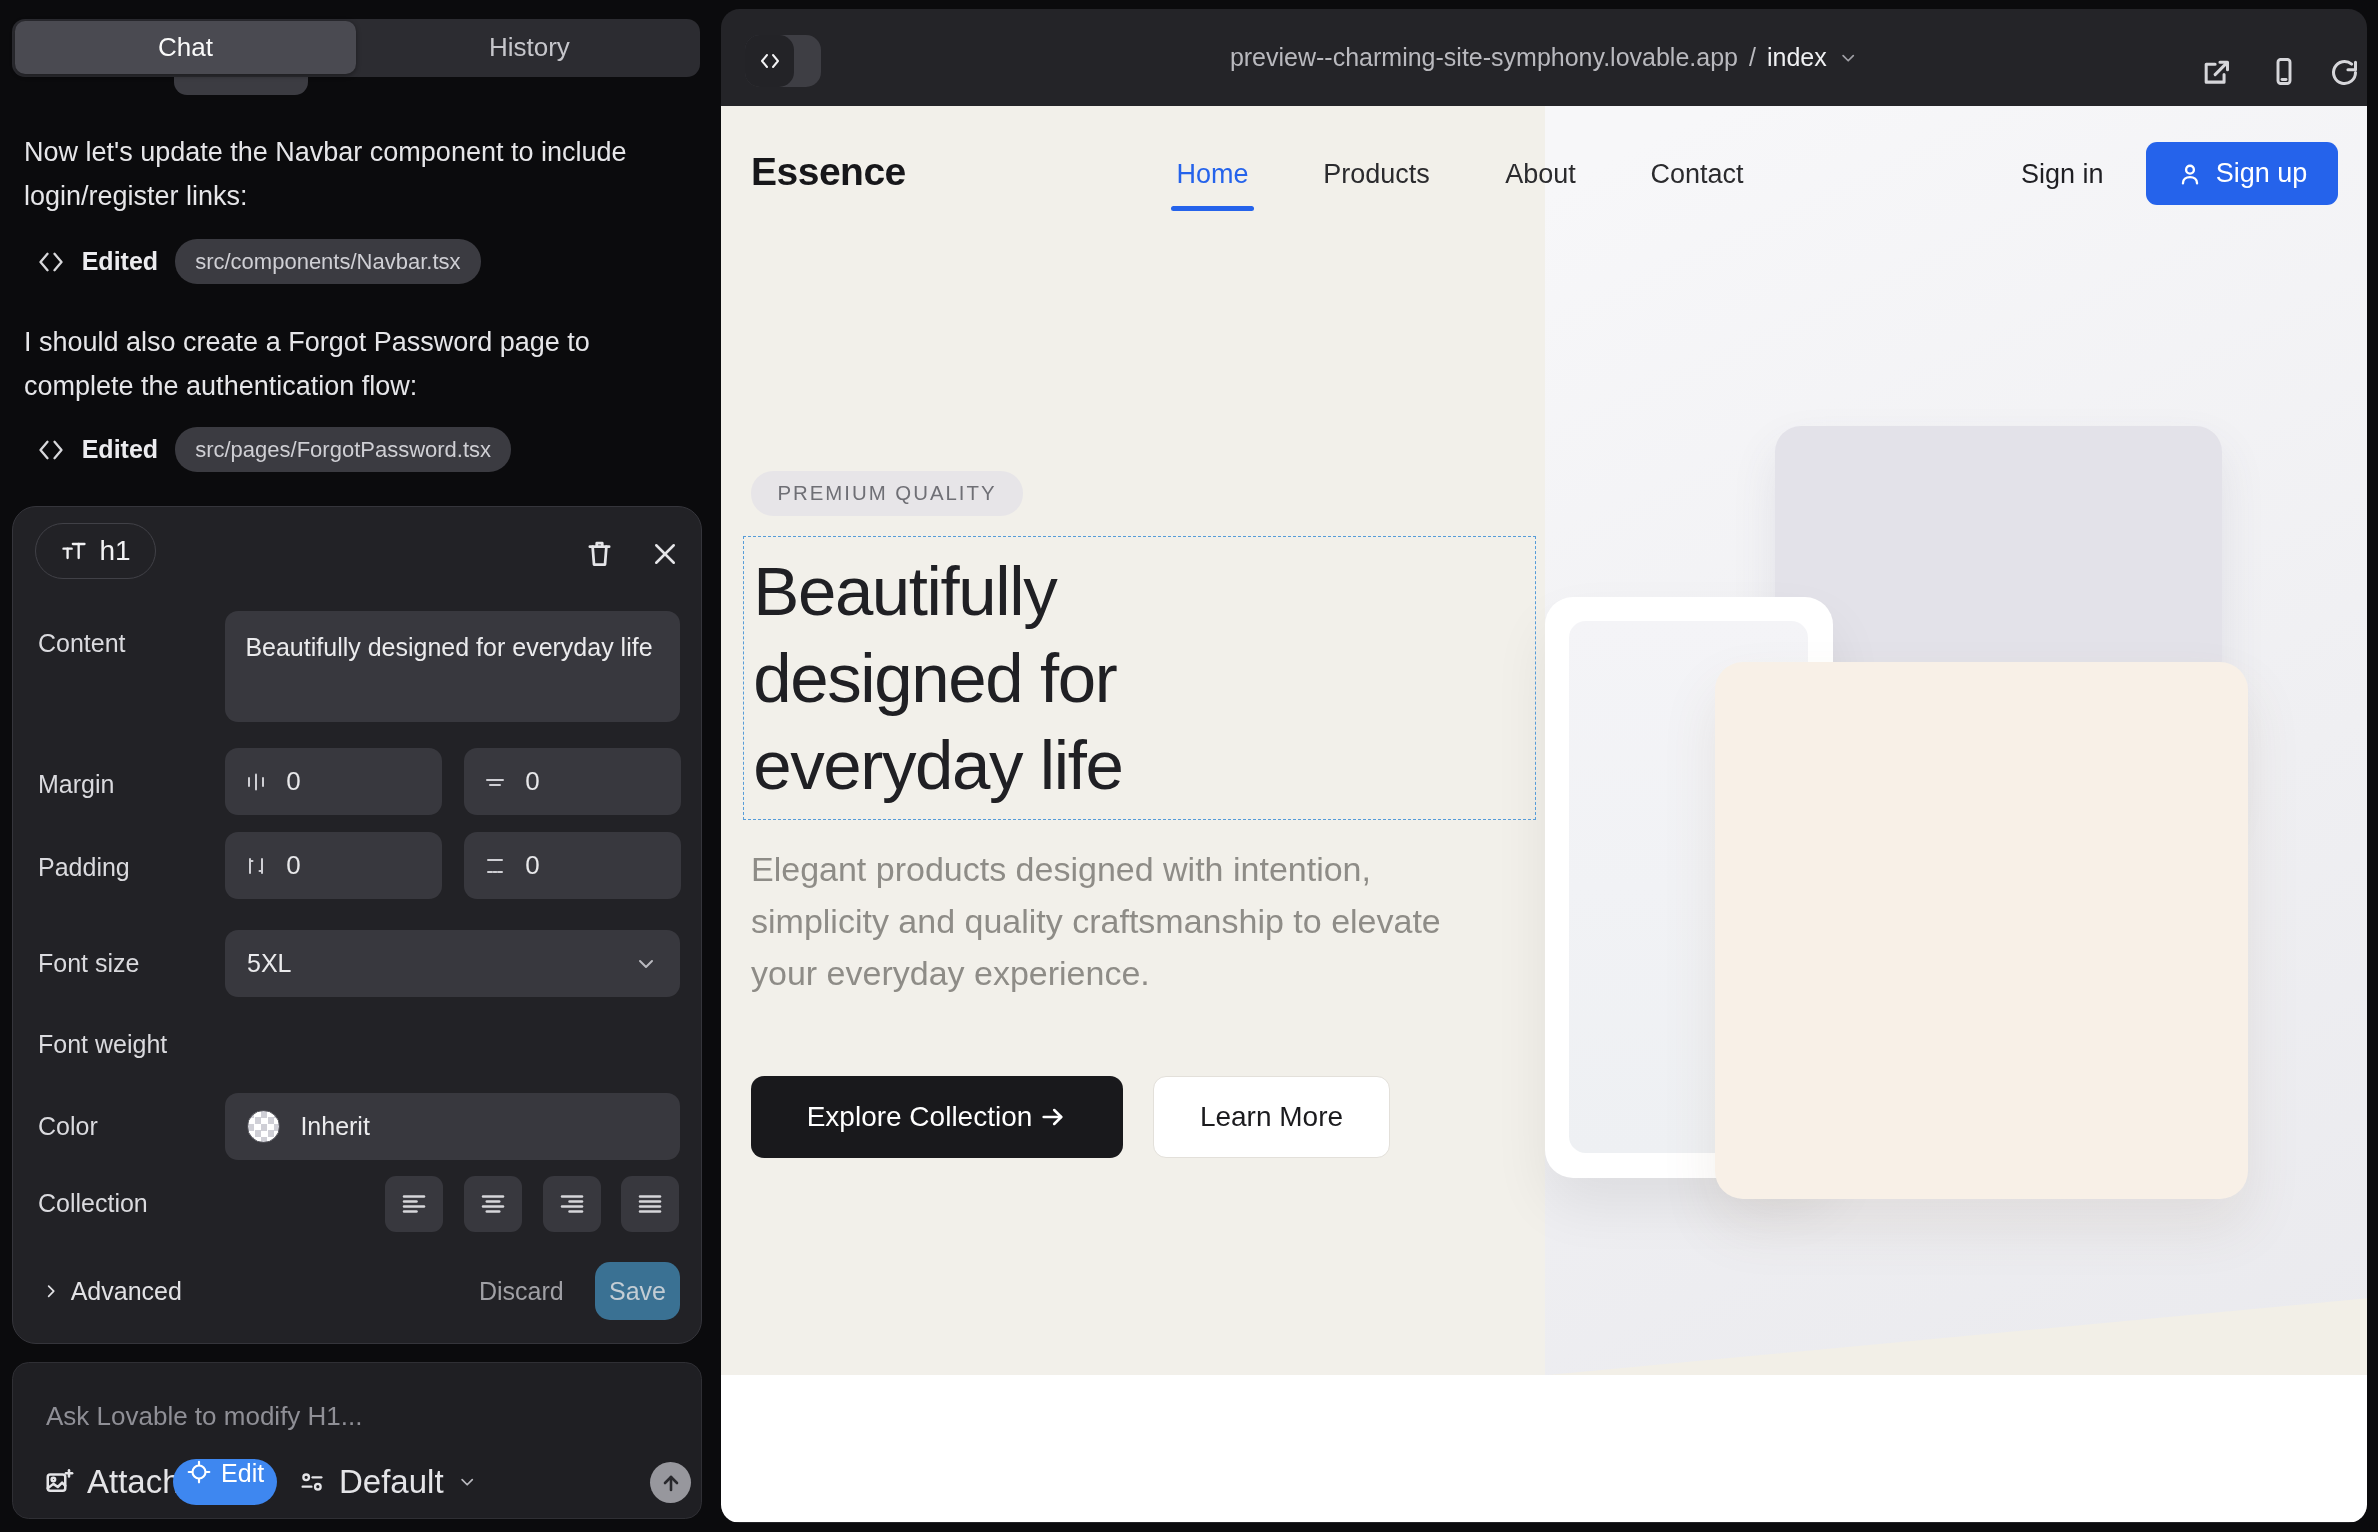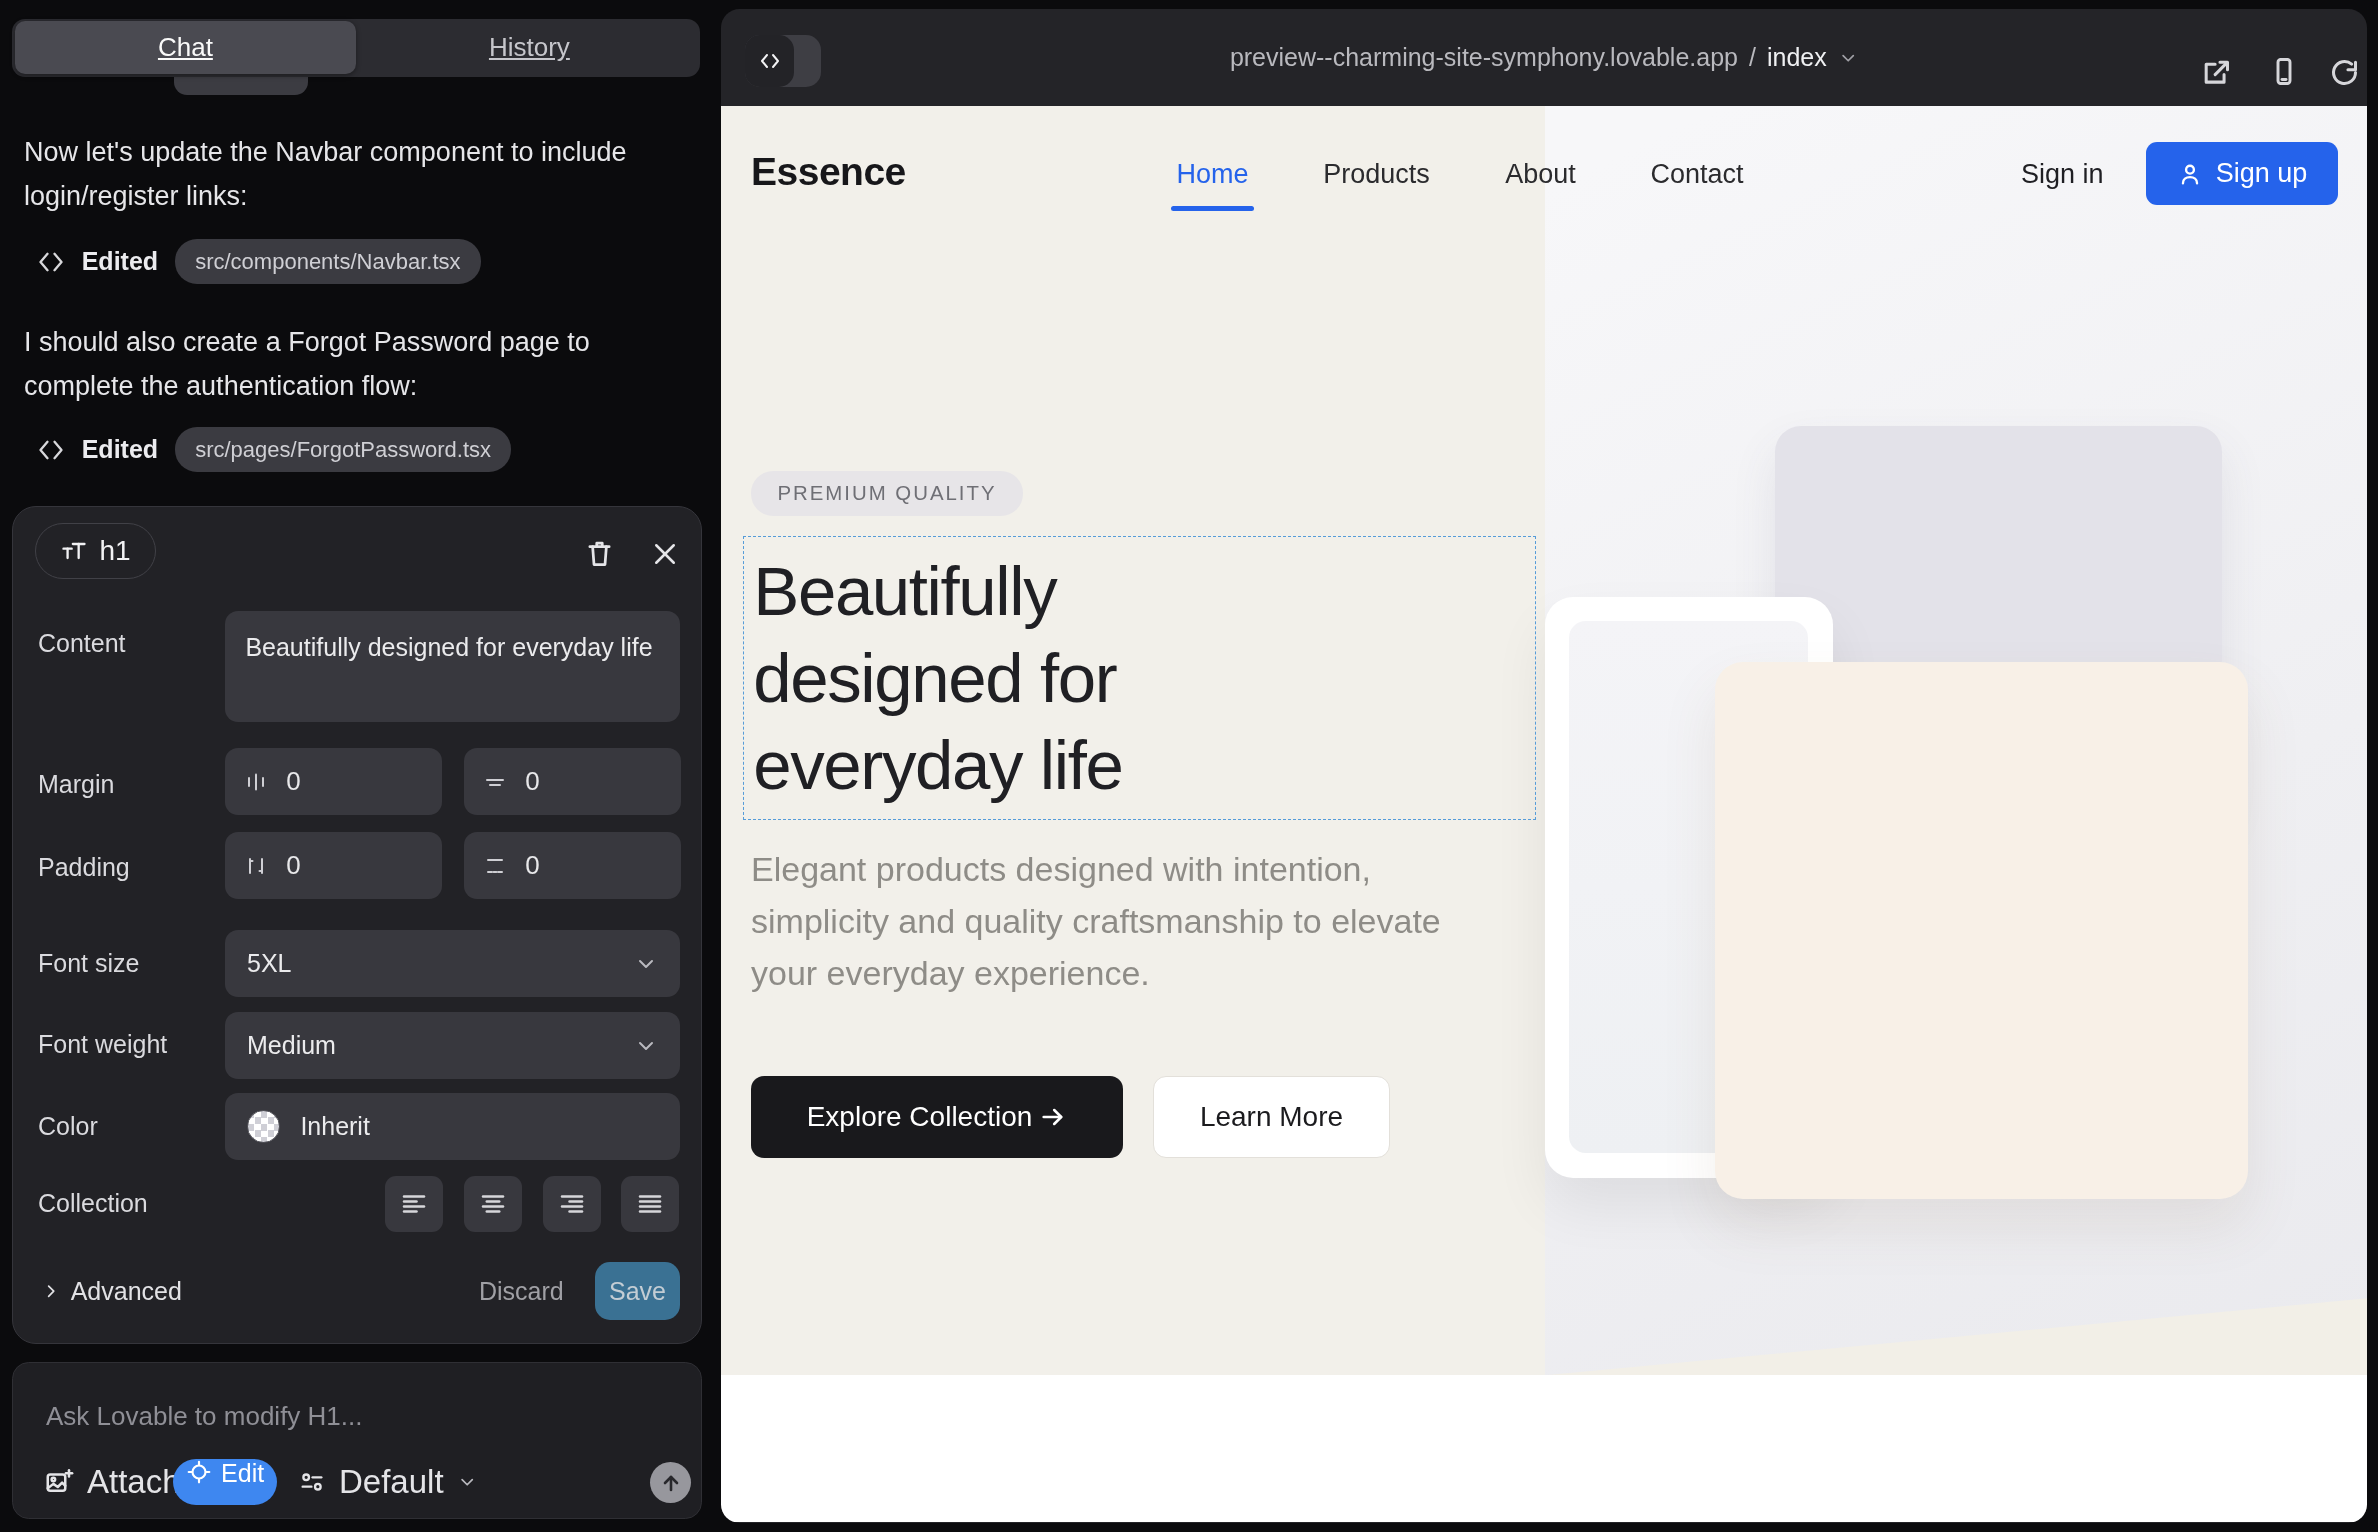--- a/index.html
+++ b/index.html
@@ -4,21 +4,21 @@
 <style>
   html,body{margin:0;padding:0;background:#0b0b0d;}
   *{box-sizing:border-box;}
   #root{position:relative;width:2378px;height:1532px;background:#0b0b0d;overflow:hidden;
         font-family:"Liberation Sans","DejaVu Sans",sans-serif;-webkit-font-smoothing:antialiased;}
   .abs{position:absolute;}
   svg{display:block;stroke:currentColor;fill:none;stroke-width:2;stroke-linecap:round;stroke-linejoin:round;}
 
   
   .tabbar{left:12px;top:18.6px;width:688px;height:58px;background:#2c2c31;border-radius:13px;z-index:2;display:flex;}
-  .tab{flex:1;display:flex;align-items:center;justify-content:center;font-size:26px;color:#c6c6cb;cursor:pointer;text-decoration:underline;}
+  .tab{flex:1;display:flex;align-items:center;justify-content:center;font-size:26px;color:#c6c6cb;cursor:pointer;}
   .tab.active{background:#4a4a51;border-radius:10.2px;margin:2.8px;color:#fafafa;box-shadow:0 1.9px 5.6px rgba(0,0,0,.35);}
   .collapsed-chip{left:174px;top:54px;width:134px;height:41px;background:#3c3c42;border-radius:13px;z-index:1;
                   color:#b9b9bf;font-size:24px;text-align:center;letter-spacing:5.6px;line-height:32px;}
   .msg{left:24px;width:649px;font-size:27px;line-height:44px;color:#e6e6e9;}
   .edited-row{left:37px;display:flex;align-items:center;gap:16.7px;height:45px;color:#ececef;}
   .edited-label{font-size:25px;font-weight:700;}
   .file-chip{background:#3b3b41;border-radius:22px;height:45px;line-height:45px;padding:0 20.4px;
              font-size:22px;color:#cfcfd4;white-space:nowrap;}
   .code-ico{color:#d8d8db;}
 
@@ -214,28 +214,20 @@
     <div class="abs fieldbg selfield" style="top:423px">
       <span>5XL</span>
       <span class="chev">
         <svg width="24" height="24" viewBox="0 0 24 24">
             <polyline points="6 9 12 15 18 9"></polyline>
           </svg>
       </span>
     </div>
 
     <div class="abs flabel" style="top:519px">Font weight</div>
-    <div class="abs fieldbg selfield" style="top:505px">
-      <span>Medium</span>
-      <span class="chev">
-        <svg width="24" height="24" viewBox="0 0 24 24">
-            <polyline points="6 9 12 15 18 9"></polyline>
-          </svg>
-      </span>
-    </div>
 
     <div class="abs flabel" style="top:601px">Color</div>
     <div class="abs fieldbg selfield" style="top:586px;gap:20.4px">
       <span class="swatch"></span>
       <span>Inherit</span>
     </div>
 
     <div class="abs flabel" style="top:678px">Collection</div>
     <div class="abs alignbtn" style="left:372px;top:669px">
       <svg width="30" height="30" viewBox="0 0 24 24">

